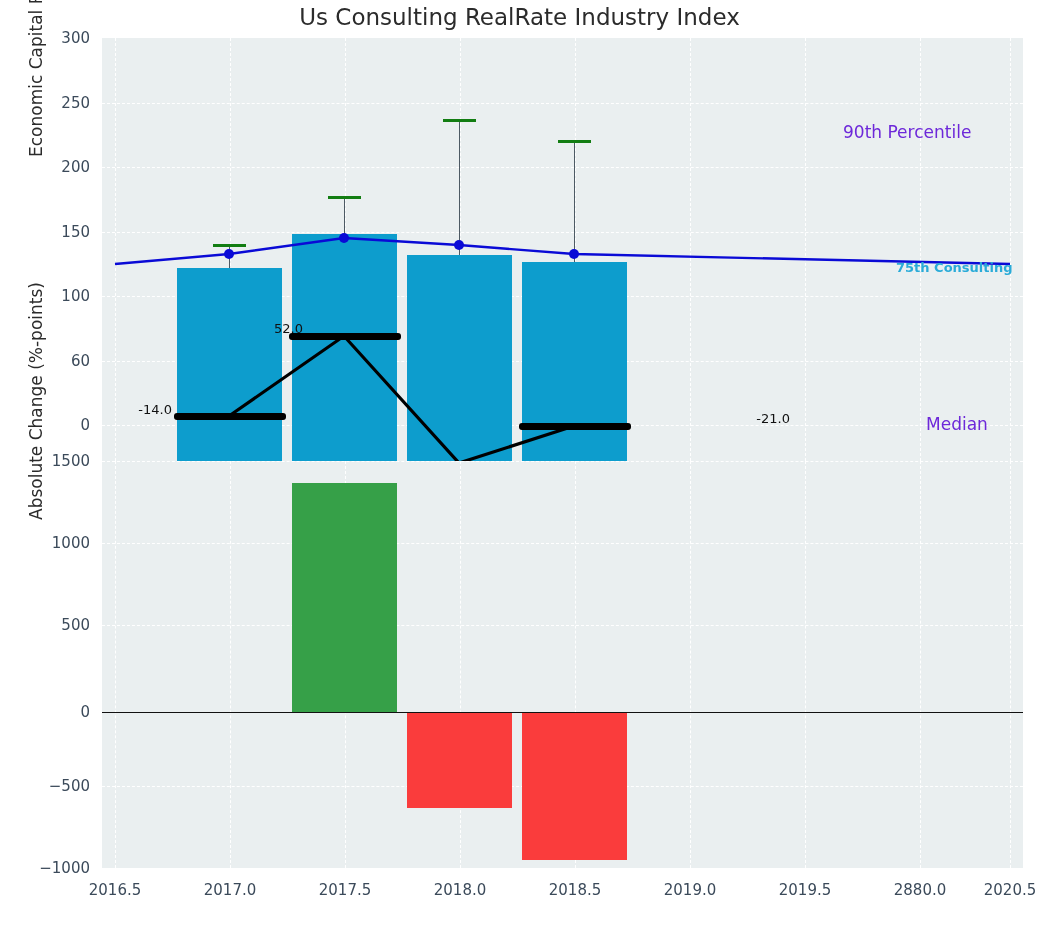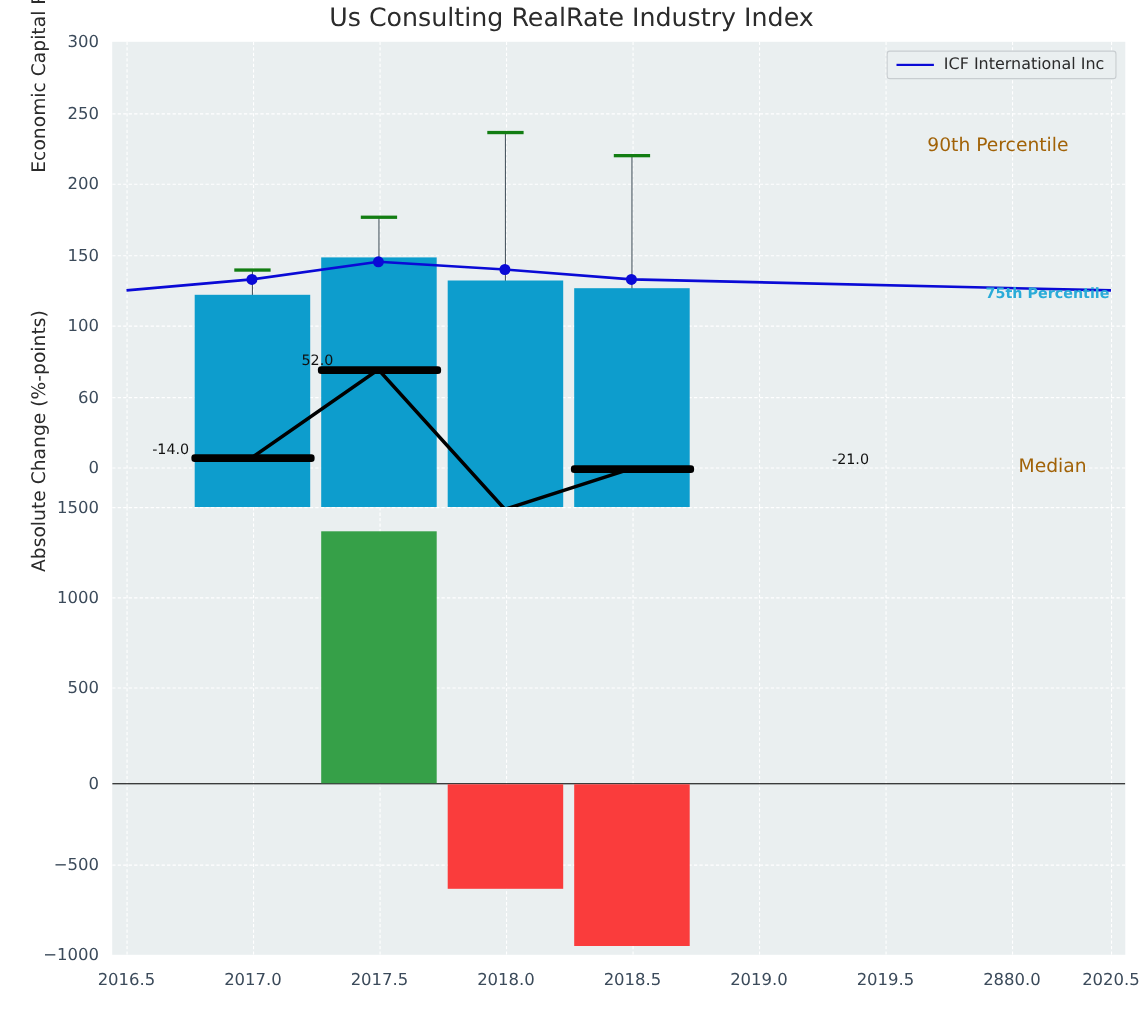--- a/index.html
+++ b/index.html
@@ -34,21 +34,21 @@
   .dot{position:absolute;width:10px;height:10px;border-radius:50%;background:#0a0ad6;
        transform:translate(-50%,-50%);}
 
   svg.overlay{position:absolute;left:0;top:0;width:100%;height:100%;overflow:visible;pointer-events:none;}
 
   #legend{position:absolute;left:806px;top:46px;background:#eaeff0;border:1px solid #c8cdd0;border-radius:3px;
           padding:4px 10px 4px 8px;display:flex;align-items:center;gap:9px;}
   #legend .swatch{width:34px;height:0;border-top:2.6px solid #0a0ad6;}
   #legend .lgd-text{font-size:14.5px;color:#2b2b2b;white-space:nowrap;}
 
-  .anno{position:absolute;font-size:17px;color:#a16207;white-space:nowrap;}
+  .anno{position:absolute;font-size:17px;color:#6d28d9;white-space:nowrap;}
   .anno-p75{position:absolute;font-size:13px;color:#2aabd8;white-space:nowrap;font-weight:bold;}
 
   .bar-green{position:absolute;background:#36a048;}
   .bar-red{position:absolute;background:#fa3c3c;}
   #zeroline{position:absolute;height:0;border-top:1.6px solid #111;left:0;right:0;}
 </style>
 </head>
 <body>
 
 <div id="fig">
@@ -105,27 +105,23 @@
     <div class="dot" style="left:242px;top:200px"></div>
     <div class="dot" style="left:357px;top:207px"></div>
     <div class="dot" style="left:472px;top:216px"></div>
   </div>
 
   <div class="median-lbl" style="left:172px;top:409px">-14.0</div>
   <div class="median-lbl" style="left:303px;top:328px">52.0</div>
   <div class="median-lbl" style="left:790px;top:418px">-21.0</div>
 
   <div class="anno" style="left:843px;top:122px">90th Percentile</div>
-  <div class="anno-p75" style="left:896px;top:260px">75th Percentile</div>
+  <div class="anno-p75" style="left:896px;top:260px">75th Consulting</div>
   <div class="anno" style="left:926px;top:414px">Median</div>
 
-  <div id="legend">
-    <span class="swatch"></span>
-    <span class="lgd-text">ICF International Inc</span>
-  </div>
 
   <div class="tick-label ytick" style="left:38px;top:38px;width:52px">300</div>
   <div class="tick-label ytick" style="left:38px;top:103px;width:52px">250</div>
   <div class="tick-label ytick" style="left:38px;top:167px;width:52px">200</div>
   <div class="tick-label ytick" style="left:38px;top:232px;width:52px">150</div>
   <div class="tick-label ytick" style="left:38px;top:296px;width:52px">100</div>
   <div class="tick-label ytick" style="left:38px;top:361px;width:52px">60</div>
   <div class="tick-label ytick" style="left:38px;top:425px;width:52px">0</div>
 
   <div class="panel" id="panel-bot">

